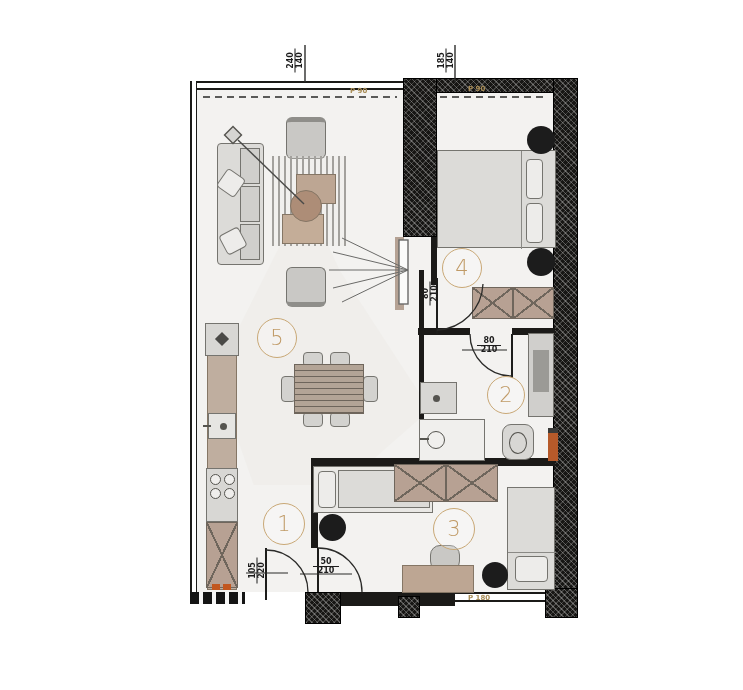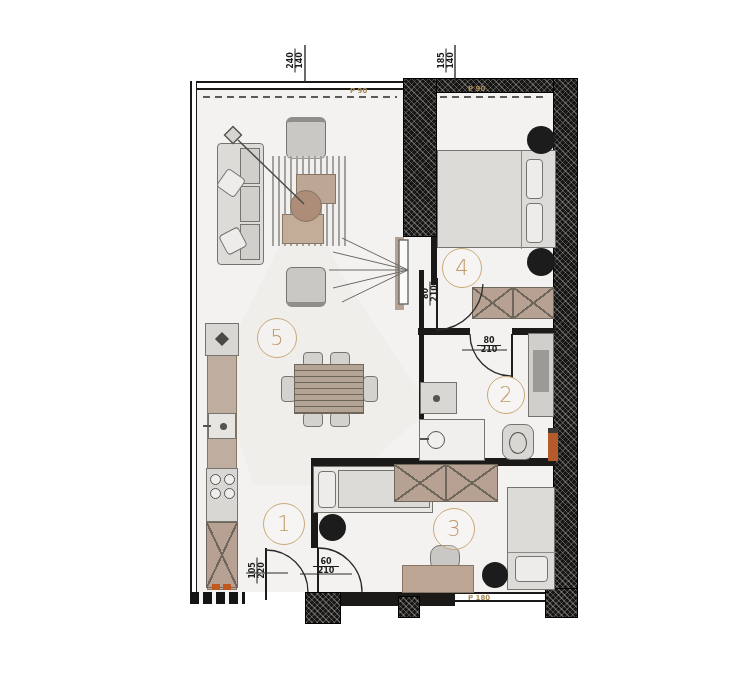--- a/index.html
+++ b/index.html
@@ -207,21 +207,21 @@
   </div>
   <div class="abs dlabel" style="left:477px;top:337px;width:24px;">
     <span>80</span>
     <span>210</span>
   </div>
   <div class="abs dlabel rot" style="left:418px;top:285px;width:24px;">
     <span>80</span>
     <span>210</span>
   </div>
   <div class="abs dlabel" style="left:313px;top:558px;width:26px;">
-    <span>60</span>
+    <span>50</span>
     <span>210</span>
   </div>
   <div class="abs dlabel rot" style="left:244px;top:562px;width:26px;">
     <span>105</span>
     <span>220</span>
   </div>
 
   <div class="abs tantxt" style="left:350px;top:88px;">P 90</div>
   <div class="abs tantxt" style="left:468px;top:86px;">P 90</div>
   <div class="abs tantxt" style="left:468px;top:595px;">P 180</div>

